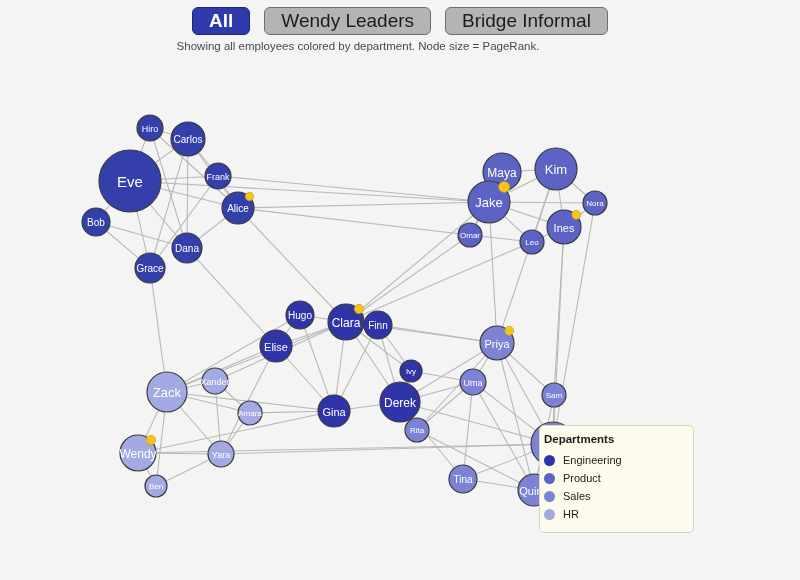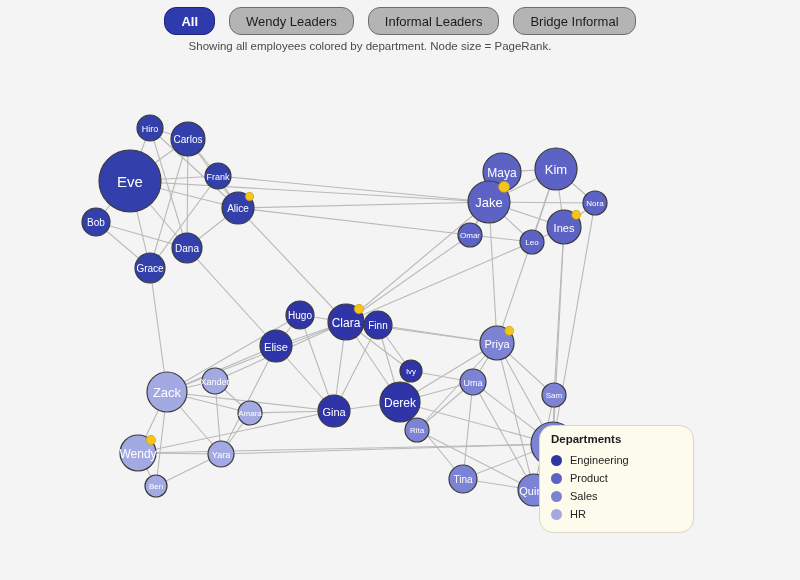--- a/index.html
+++ b/index.html
@@ -9,62 +9,61 @@
     font-family:"Liberation Sans", sans-serif;
     overflow:hidden;
     position:relative;
   }
   #toolbar{
     position:absolute;left:0;top:0;width:800px;height:42px;
     display:flex;justify-content:center;align-items:center;gap:14px;
   }
   .tbtn{
     height:28px;min-width:48px;padding:0 16px;
-    border-radius:12px;border:1px solid #6d6d6d;
+    border-radius:6px;border:1px solid #6d6d6d;
     background:#b4b4b4;color:#1c1c1c;
-    font-size:13px;font-family:"Liberation Sans", sans-serif;
+    font-size:19px;font-family:"Liberation Sans", sans-serif;
     display:flex;align-items:center;justify-content:center;
     cursor:pointer;box-sizing:border-box;
   }
   .tbtn.active{
     background:#2f3bac;border-color:#1d2575;color:#ffffff;font-weight:bold;
   }
   #subtitle{
-    position:absolute;left:16px;top:40px;width:708px;
+    position:absolute;left:4px;top:40px;width:708px;
     text-align:center;font-size:11.5px;color:#4a4a4a;
   }
   #graph{position:absolute;left:0;top:0;width:800px;height:580px;}
   .nodeG{cursor:pointer;}
   .nodeC{stroke:#3a3a3a;stroke-width:1.2;}
   .nodeT{
     font-family:"Liberation Sans", sans-serif;
     fill:#ffffff;text-anchor:middle;dominant-baseline:central;
     pointer-events:none;
   }
   .badge{fill:#f5c518;stroke:#caa014;stroke-width:0.7;}
   .edge{stroke:#b9b9b9;fill:none;}
   #legend{
     position:absolute;left:539px;top:425px;width:155px;height:108px;
-    background:#fcfbec;border:1px solid #d9d7c0;border-radius:14px;
-    box-sizing:border-box;padding:7px 11px;
+    background:#fcfbec;border:1px solid #d9d7c0;border-radius:5px;
+    box-sizing:border-box;padding:7px 4px;
   }
   #legend h4{
     margin:0 0 6px 0;font-size:11.5px;color:#1c1c1c;font-weight:bold;
   }
   .lrow{display:flex;align-items:center;height:18px;text-align:center;}
   .ldot{width:11px;height:11px;border-radius:50%;margin-right:8px;flex:0 0 auto;}
   .ltxt{font-size:11px;color:#222;}
 </style>
 </head>
 <body>
 
 <div id="toolbar">
     <div class="tbtn active">All</div>
     <div class="tbtn">Wendy Leaders</div>
-    <div class="tbtn">Informal Leaders</div>
     <div class="tbtn">Bridge Informal</div>
   </div>
 
 <div id="subtitle">Showing all employees colored by department. Node size = PageRank.</div>
 
 <svg id="graph" viewBox="0 0 800 580" xmlns="http://www.w3.org/2000/svg">
   <g id="edge-layer">
       <line x1="130" y1="181" x2="188" y2="139" class="edge" stroke="#b9b9b9" stroke-width="1.1"></line>
       <line x1="130" y1="181" x2="150" y2="128" class="edge" stroke="#b9b9b9" stroke-width="1.1"></line>
       <line x1="130" y1="181" x2="218" y2="176" class="edge" stroke="#b9b9b9" stroke-width="1.1"></line>

